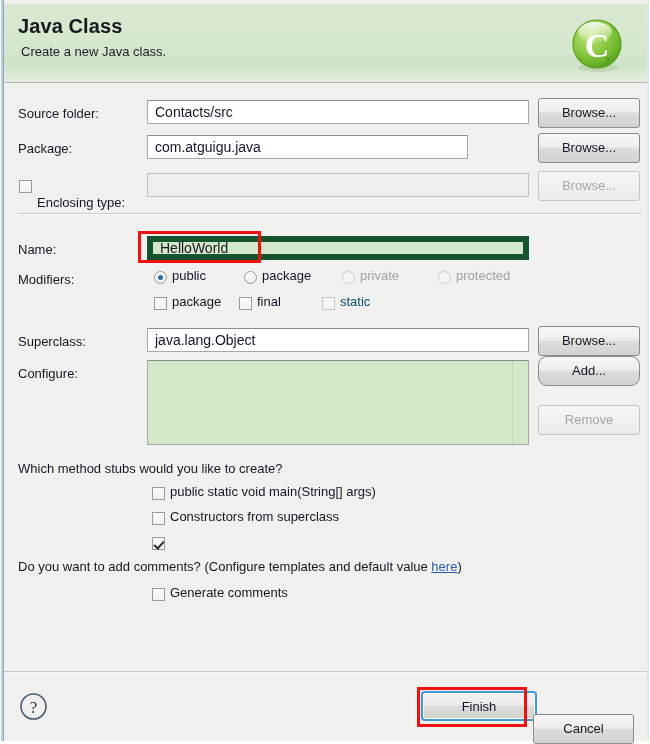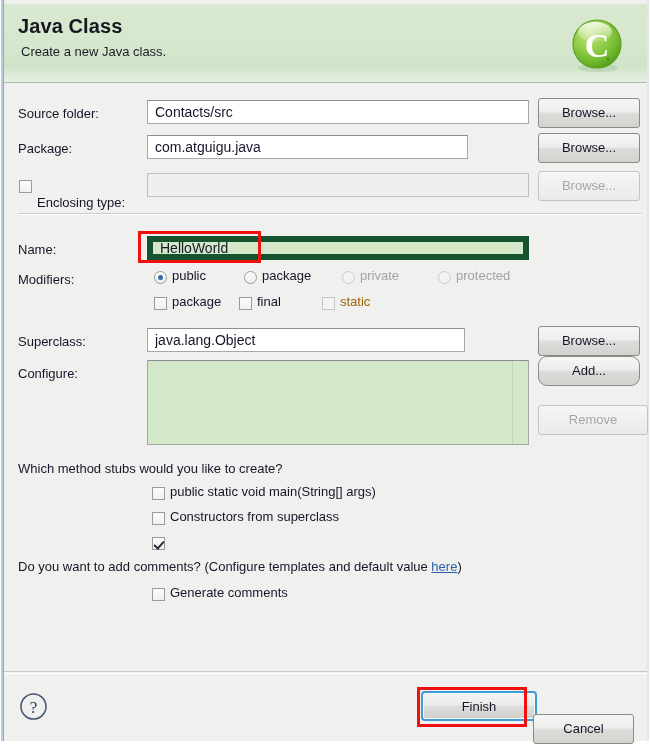--- a/index.html
+++ b/index.html
@@ -168,21 +168,21 @@
     border: solid #2a2a3a;
     border-width: 0 2px 2px 0;
     transform: rotate(42deg);
   }
   .cbox-label {
     position: absolute;
     font-size: 13px;
     color: #16162a;
     white-space: nowrap;
   }
-  .cbox-label.disabled { color: #a16207; }
+  .cbox-label.disabled { color: #0c4a6e; }
 
   .radio {
     position: absolute;
     width: 13px; height: 13px;
     box-sizing: border-box;
     border-radius: 50%;
     background: linear-gradient(to bottom, #fcfcfc, #eeeeed);
     border: 1px solid #9a9a98;
   }
   .radio.disabled {
@@ -329,29 +329,29 @@
     <div class="cbox" style="left:150px; top:213px;"></div>
     <div class="cbox-label" style="left:168px; top:210px;">package</div>
 
     <div class="cbox" style="left:235px; top:213px;"></div>
     <div class="cbox-label" style="left:253px; top:210px;">final</div>
 
     <div class="cbox disabled" style="left:318px; top:213px;"></div>
     <div class="cbox-label disabled" style="left:336px; top:210px;">static</div>
 
     <div class="fld-label" style="left:14px; top:250px;">Superclass:</div>
-    <input class="text-input" style="left: 143px; top: 244px; width: 318px;" type="text" value="java.lang.Object">
+    <input class="text-input" style="left: 143px; top: 244px; width: 382px;" type="text" value="java.lang.Object">
     <div class="btn" style="left:534px; top:242px; width:102px;">Browse...</div>
 
     <div class="fld-label" style="left:14px; top:282px;">Configure:</div>
     <div id="interfaces-list" style="left:143px; top:276px; width:382px; height:85px;">
       <div id="interfaces-scroll-track"></div>
     </div>
     <div class="btn" style="left:534px; top:272px; width:102px;border-radius:9px;">Add...</div>
-    <div class="btn disabled" style="left:534px; top:321px; width:110px;">Remove</div>
+    <div class="btn disabled" style="left:534px; top:321px; width:102px;">Remove</div>
 
     <div class="static-text" style="left:14px; top:377px;">Which method stubs would you like to create?</div>
 
     <div class="cbox" style="left:148px; top:403px;"></div>
     <div class="cbox-label" style="left:166px; top:400px;">public static void main(String[] args)</div>
 
     <div class="cbox" style="left:148px; top:428px;"></div>
     <div class="cbox-label" style="left:166px; top:425px;">Constructors from superclass</div>
 
     <div class="cbox checked" style="left:148px; top:453px;"></div>

